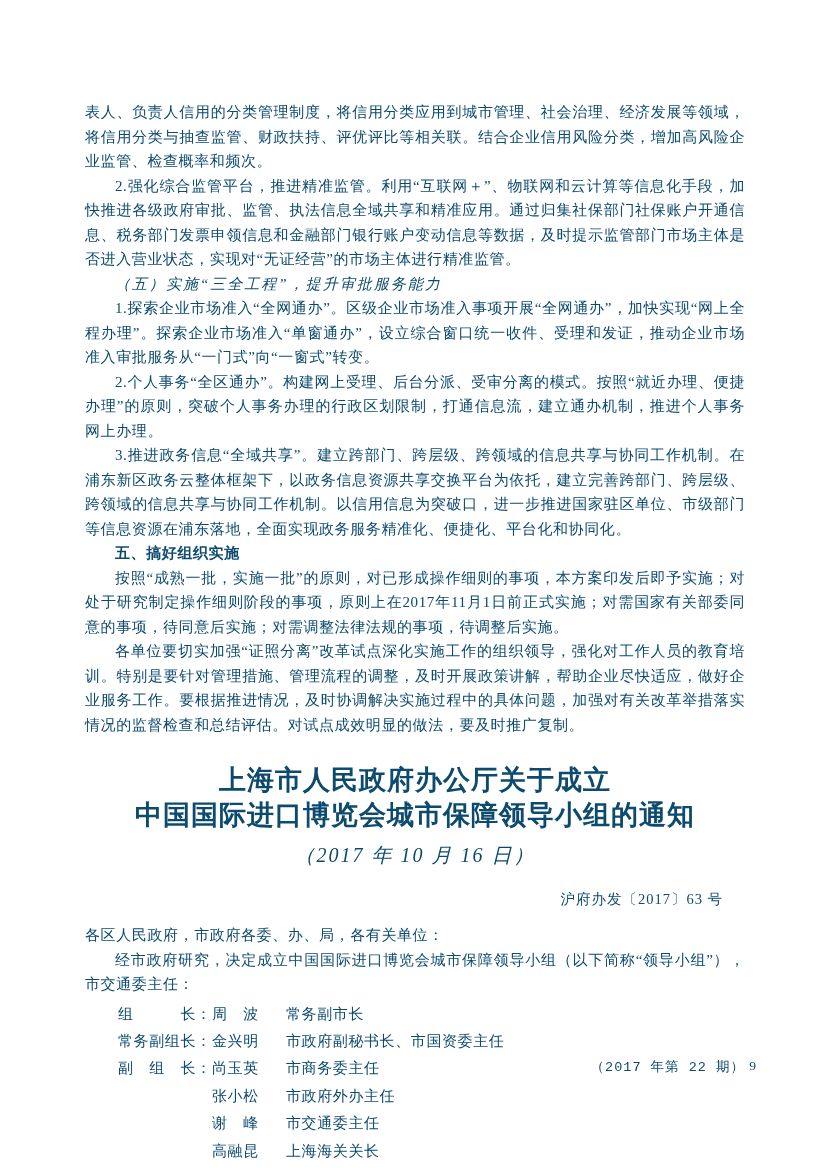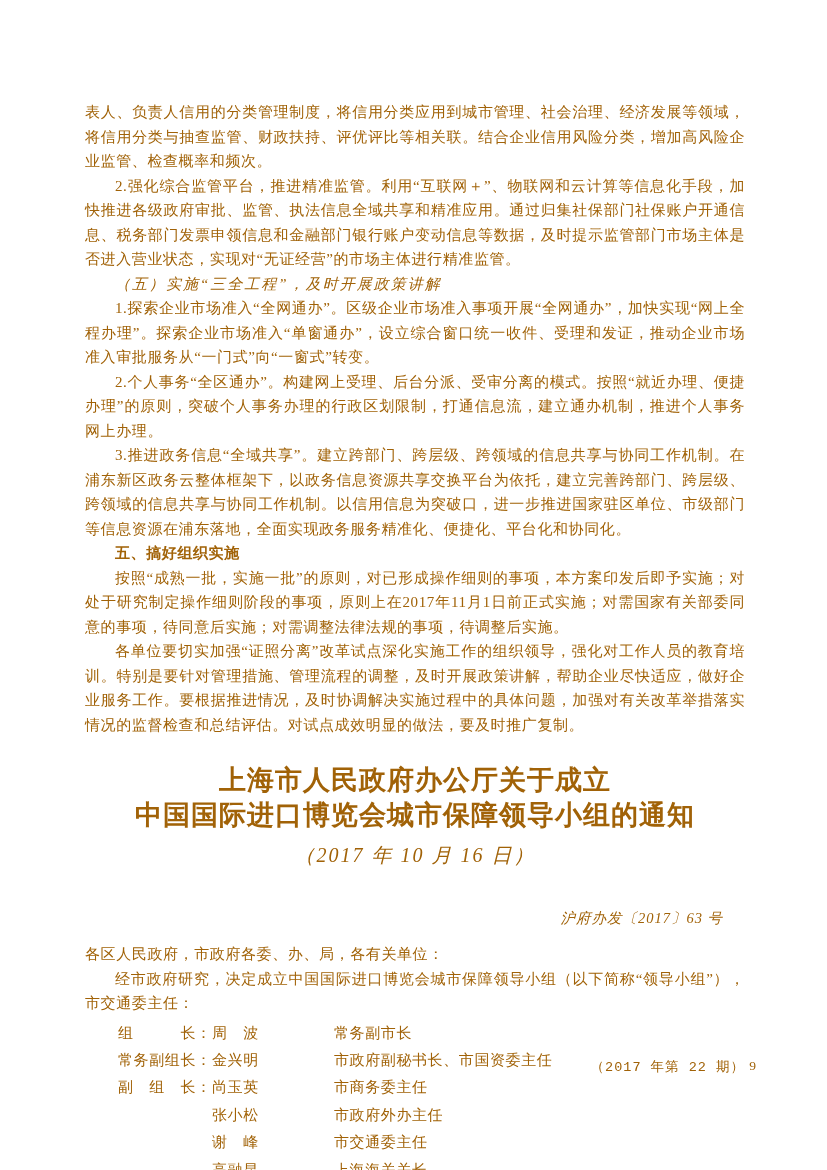--- a/index.html
+++ b/index.html
@@ -3,21 +3,21 @@
 <meta charset="utf-8">
 <style>
   * { margin: 0; padding: 0; box-sizing: border-box; }
   html, body { background: #e8e8e8; }
   .page {
     position: relative;
     width: 827px;
     height: 1170px;
     margin: 0 auto;
     background: #ffffff;
-    color: #a16207;
+    color: #0c4a6e;
     font-family: "Liberation Serif", serif;
     overflow: hidden;
   }
   .content {
     position: absolute;
     left: 85px;
     top: 100px;
     width: 660px;
   }
   .body-text p {
@@ -36,25 +36,24 @@
     line-height: 35px;
     letter-spacing: 1px;
   }
   .title-date {
     margin-top: 9px;
     font-size: 20px;
     font-style: italic;
     letter-spacing: 2px;
   }
   .doc-number {
-    margin-top: 40px;
+    margin-top: 21px;
     text-align: right;
     padding-right: 22px;
     font-size: 14.5px;
-    font-style: italic;
     letter-spacing: 1px;
   }
   .salutation {
     margin-top: 14px;
     font-size: 15px;
     line-height: 24.5px;
     letter-spacing: 0.6px;
   }
   .intro {
     font-size: 15px;
@@ -66,21 +65,21 @@
   .member-list { margin-top: 4px; margin-left: 33px; }
   .member-row {
     display: flex;
     font-size: 15px;
     line-height: 27.4px;
     letter-spacing: 0.6px;
     align-items: flex-end;
   }
   .member-role { width: 94px; flex: none; white-space: pre; }
   .member-name { width: 74px; flex: none; white-space: pre; }
-  .member-position { flex: 1; margin-left: 48px; }
+  .member-position { flex: 1; }
   .footer {
     position: absolute;
     left: 85px;
     top: 1058px;
     width: 660px;
     font-size: 13.5px;
     letter-spacing: 1px;
   }
   .footer-issue {
     position: absolute;
@@ -96,21 +95,21 @@
 </style>
 </head>
 <body>
 
 <div class="page">
   <div class="content">
 
     <div class="body-text" id="body-paragraphs">
         <p class="">表人、负责人信用的分类管理制度，将信用分类应用到城市管理、社会治理、经济发展等领域，将信用分类与抽查监管、财政扶持、评优评比等相关联。结合企业信用风险分类，增加高风险企业监管、检查概率和频次。</p>
         <p class="indent ">2.强化综合监管平台，推进精准监管。利用“互联网＋”、物联网和云计算等信息化手段，加快推进各级政府审批、监管、执法信息全域共享和精准应用。通过归集社保部门社保账户开通信息、税务部门发票申领信息和金融部门银行账户变动信息等数据，及时提示监管部门市场主体是否进入营业状态，实现对“无证经营”的市场主体进行精准监管。</p>
-        <p class="indent kaiti">（五）实施“三全工程”，及时开展政策讲解</p>
+        <p class="indent kaiti">（五）实施“三全工程”，提升审批服务能力</p>
         <p class="indent ">1.探索企业市场准入“全网通办”。区级企业市场准入事项开展“全网通办”，加快实现“网上全程办理”。探索企业市场准入“单窗通办”，设立综合窗口统一收件、受理和发证，推动企业市场准入审批服务从“一门式”向“一窗式”转变。</p>
         <p class="indent ">2.个人事务“全区通办”。构建网上受理、后台分派、受审分离的模式。按照“就近办理、便捷办理”的原则，突破个人事务办理的行政区划限制，打通信息流，建立通办机制，推进个人事务网上办理。</p>
         <p class="indent ">3.推进政务信息“全域共享”。建立跨部门、跨层级、跨领域的信息共享与协同工作机制。在浦东新区政务云整体框架下，以政务信息资源共享交换平台为依托，建立完善跨部门、跨层级、跨领域的信息共享与协同工作机制。以信用信息为突破口，进一步推进国家驻区单位、市级部门等信息资源在浦东落地，全面实现政务服务精准化、便捷化、平台化和协同化。</p>
         <p class="indent bold">五、搞好组织实施</p>
         <p class="indent ">按照“成熟一批，实施一批”的原则，对已形成操作细则的事项，本方案印发后即予实施；对处于研究制定操作细则阶段的事项，原则上在2017年11月1日前正式实施；对需国家有关部委同意的事项，待同意后实施；对需调整法律法规的事项，待调整后实施。</p>
         <p class="indent ">各单位要切实加强“证照分离”改革试点深化实施工作的组织领导，强化对工作人员的教育培训。特别是要针对管理措施、管理流程的调整，及时开展政策讲解，帮助企业尽快适应，做好企业服务工作。要根据推进情况，及时协调解决实施过程中的具体问题，加强对有关改革举措落实情况的监督检查和总结评估。对试点成效明显的做法，要及时推广复制。</p>
       </div>
 
     <div class="title-block">
       <div class="title-line">上海市人民政府办公厅关于成立</div>

